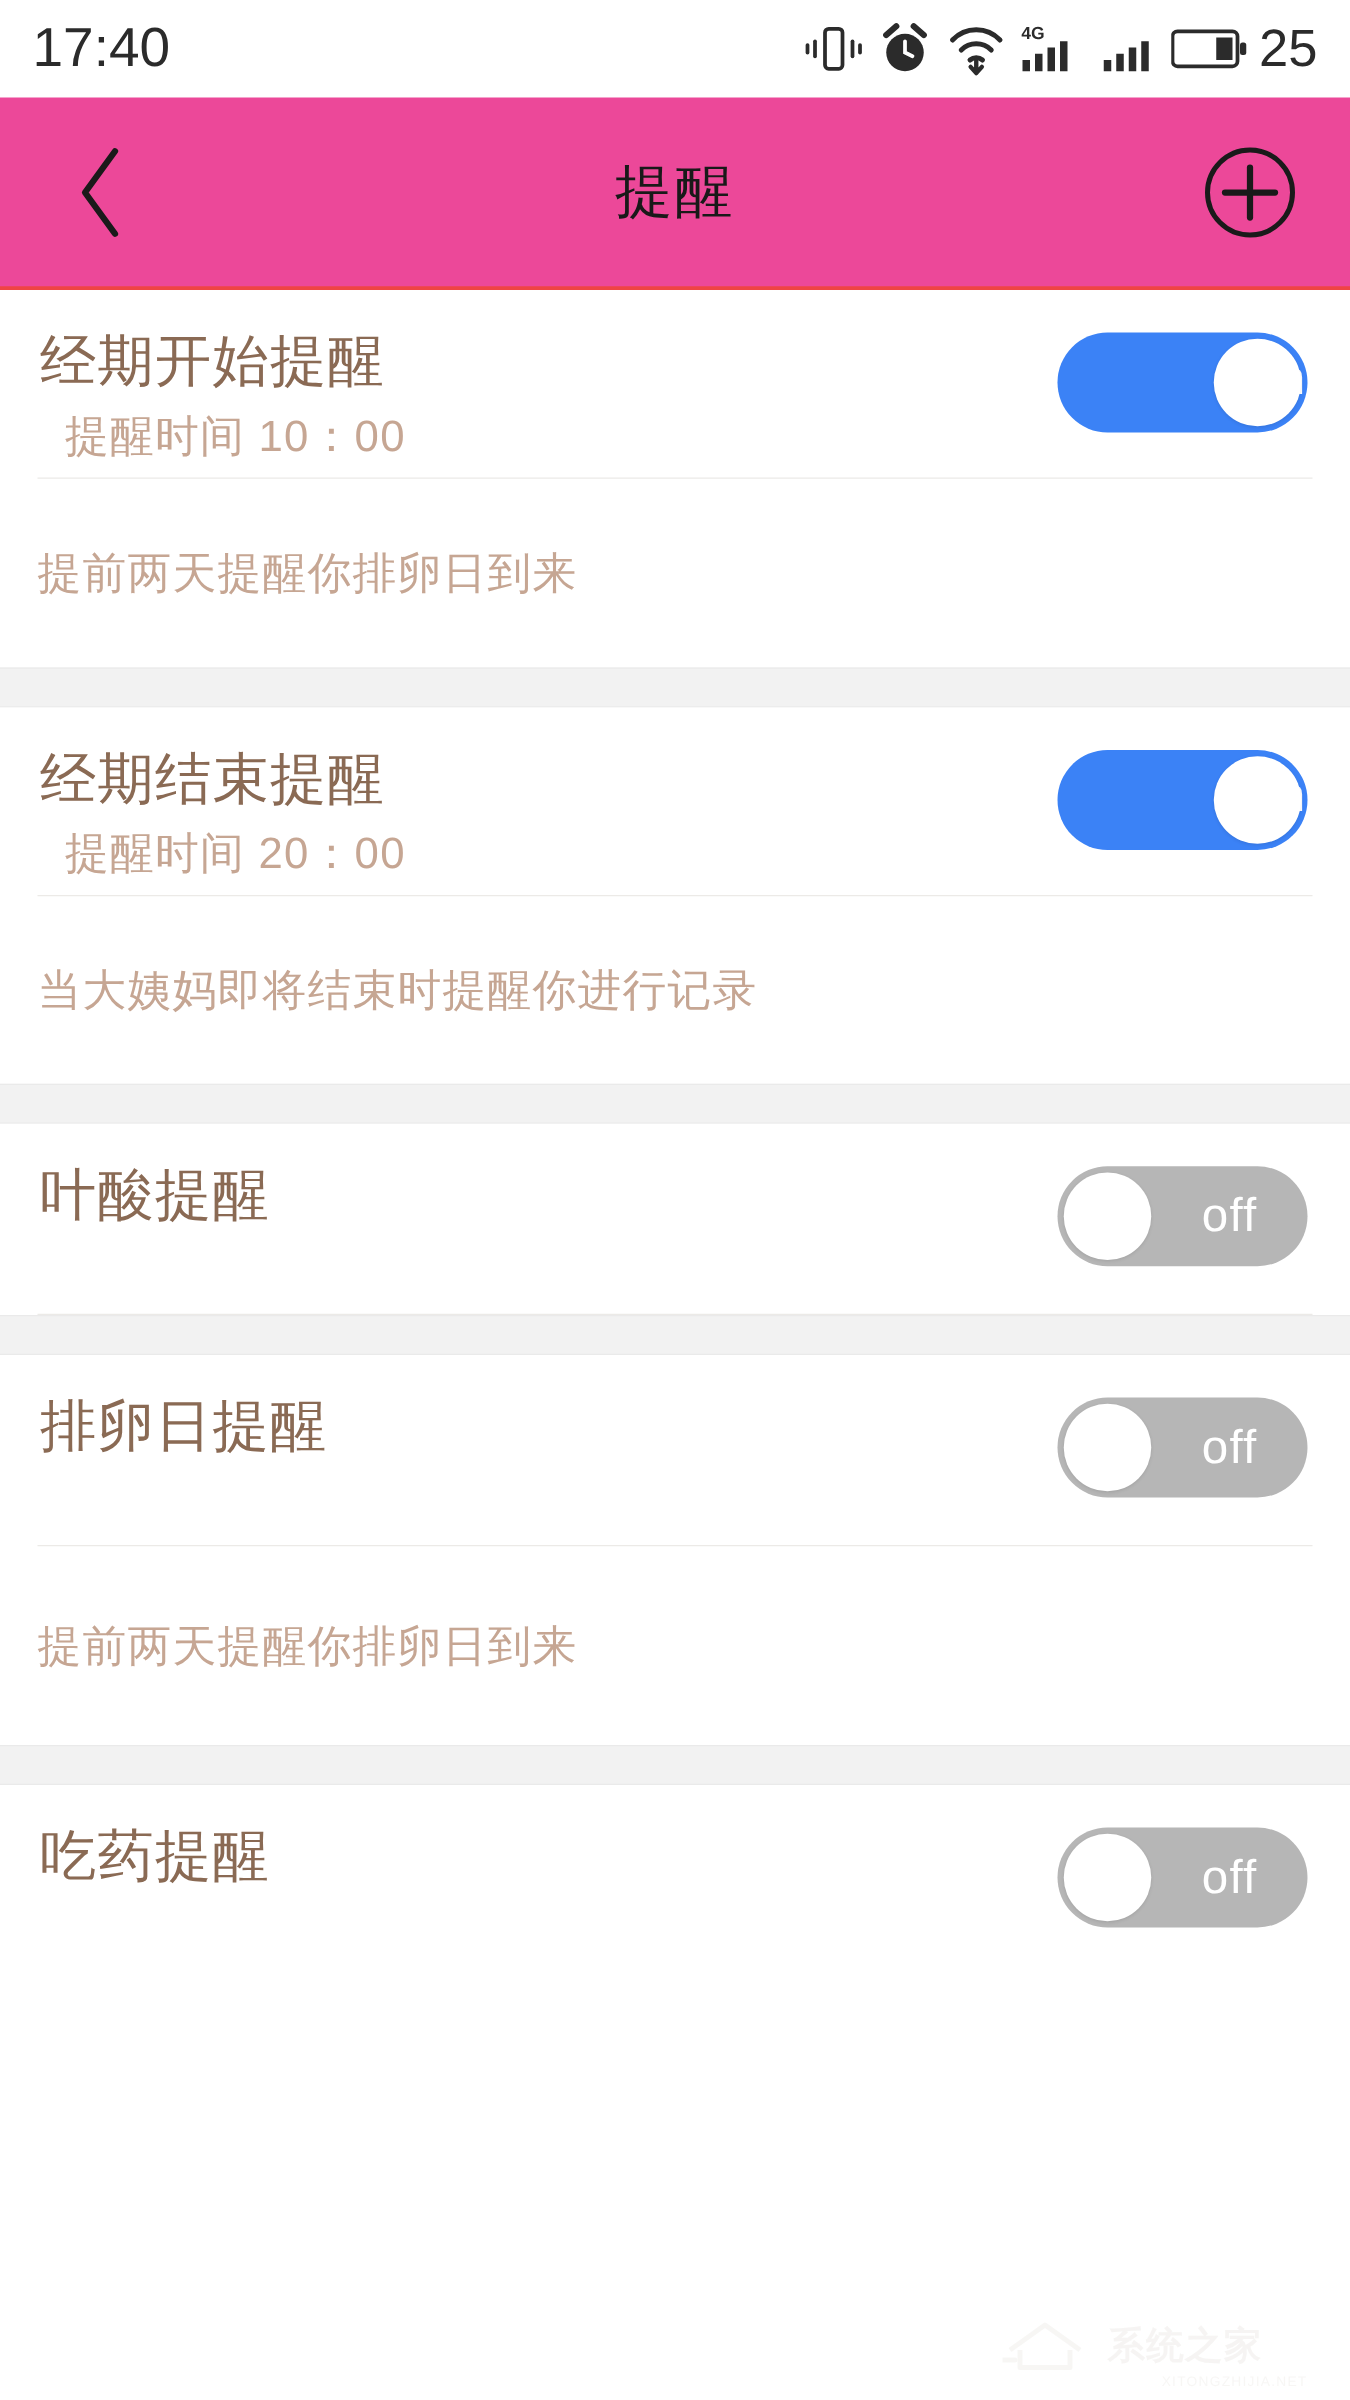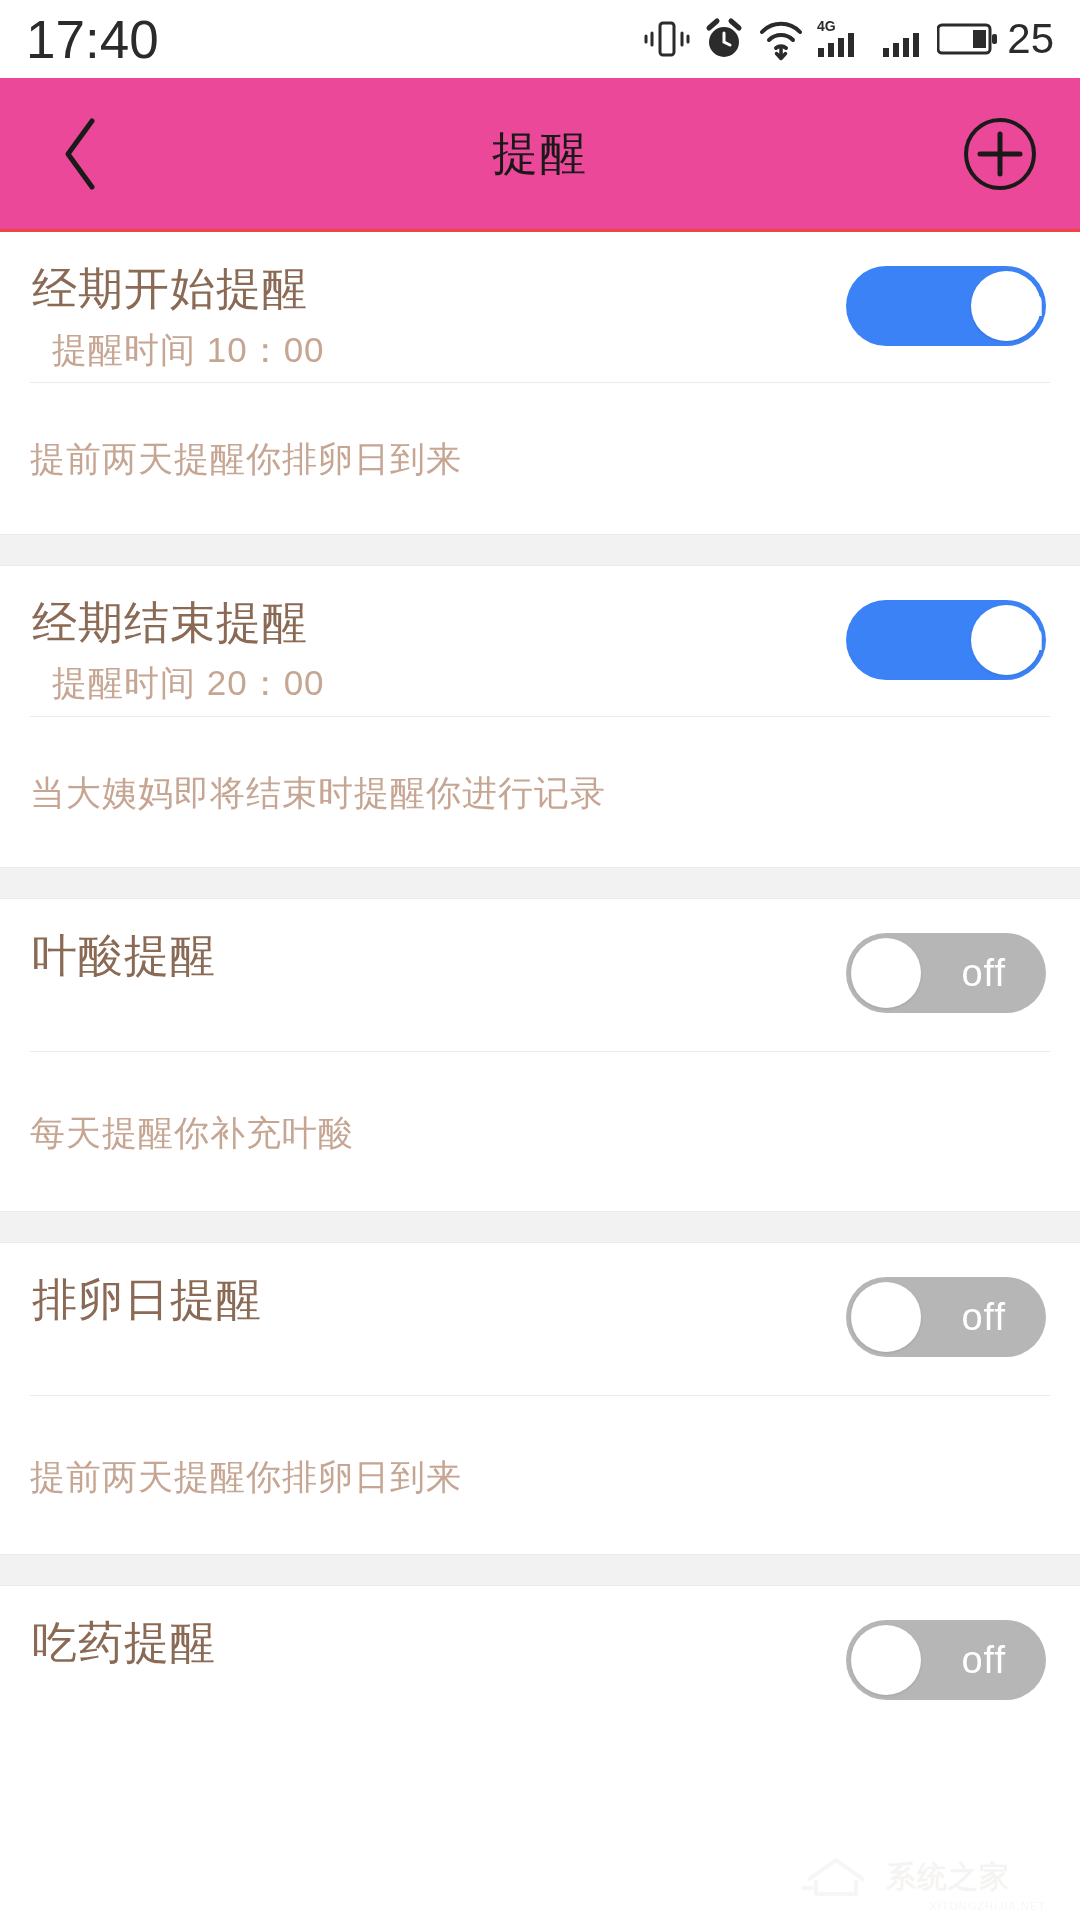--- a/index.html
+++ b/index.html
@@ -20,21 +20,21 @@
     height: 78px;
     width: 100%;
     background: #ffffff;
     display: flex;
     align-items: center;
     justify-content: space-between;
     padding: 0 26px;
     box-sizing: border-box;
   }
   .status-time {
-    font-size: 53px;
+    font-size: 44px;
     color: #2b2b2b;
     letter-spacing: 0px;
     font-weight: 400;
     line-height: 1;
   }
   .status-icons {
     display: flex;
     align-items: center;
     gap: 13px;
   }
@@ -335,21 +335,20 @@
     <div class="row-main no-time">
       <div class="row-texts">
         <div class="row-title">叶酸提醒</div>
       </div>
       <div class="toggle off">
         <span class="toggle-knob"></span>
         <span class="toggle-label">off</span>
       </div>
     </div>
     <div class="row-divider"></div>
-    <div class="row-desc tall">每天提醒你补充叶酸</div>
   </div>
 
   <div class="section-spacer"></div>
 
   <div class="section">
     <div class="row-main no-time">
       <div class="row-texts">
         <div class="row-title">排卵日提醒</div>
       </div>
       <div class="toggle off">

